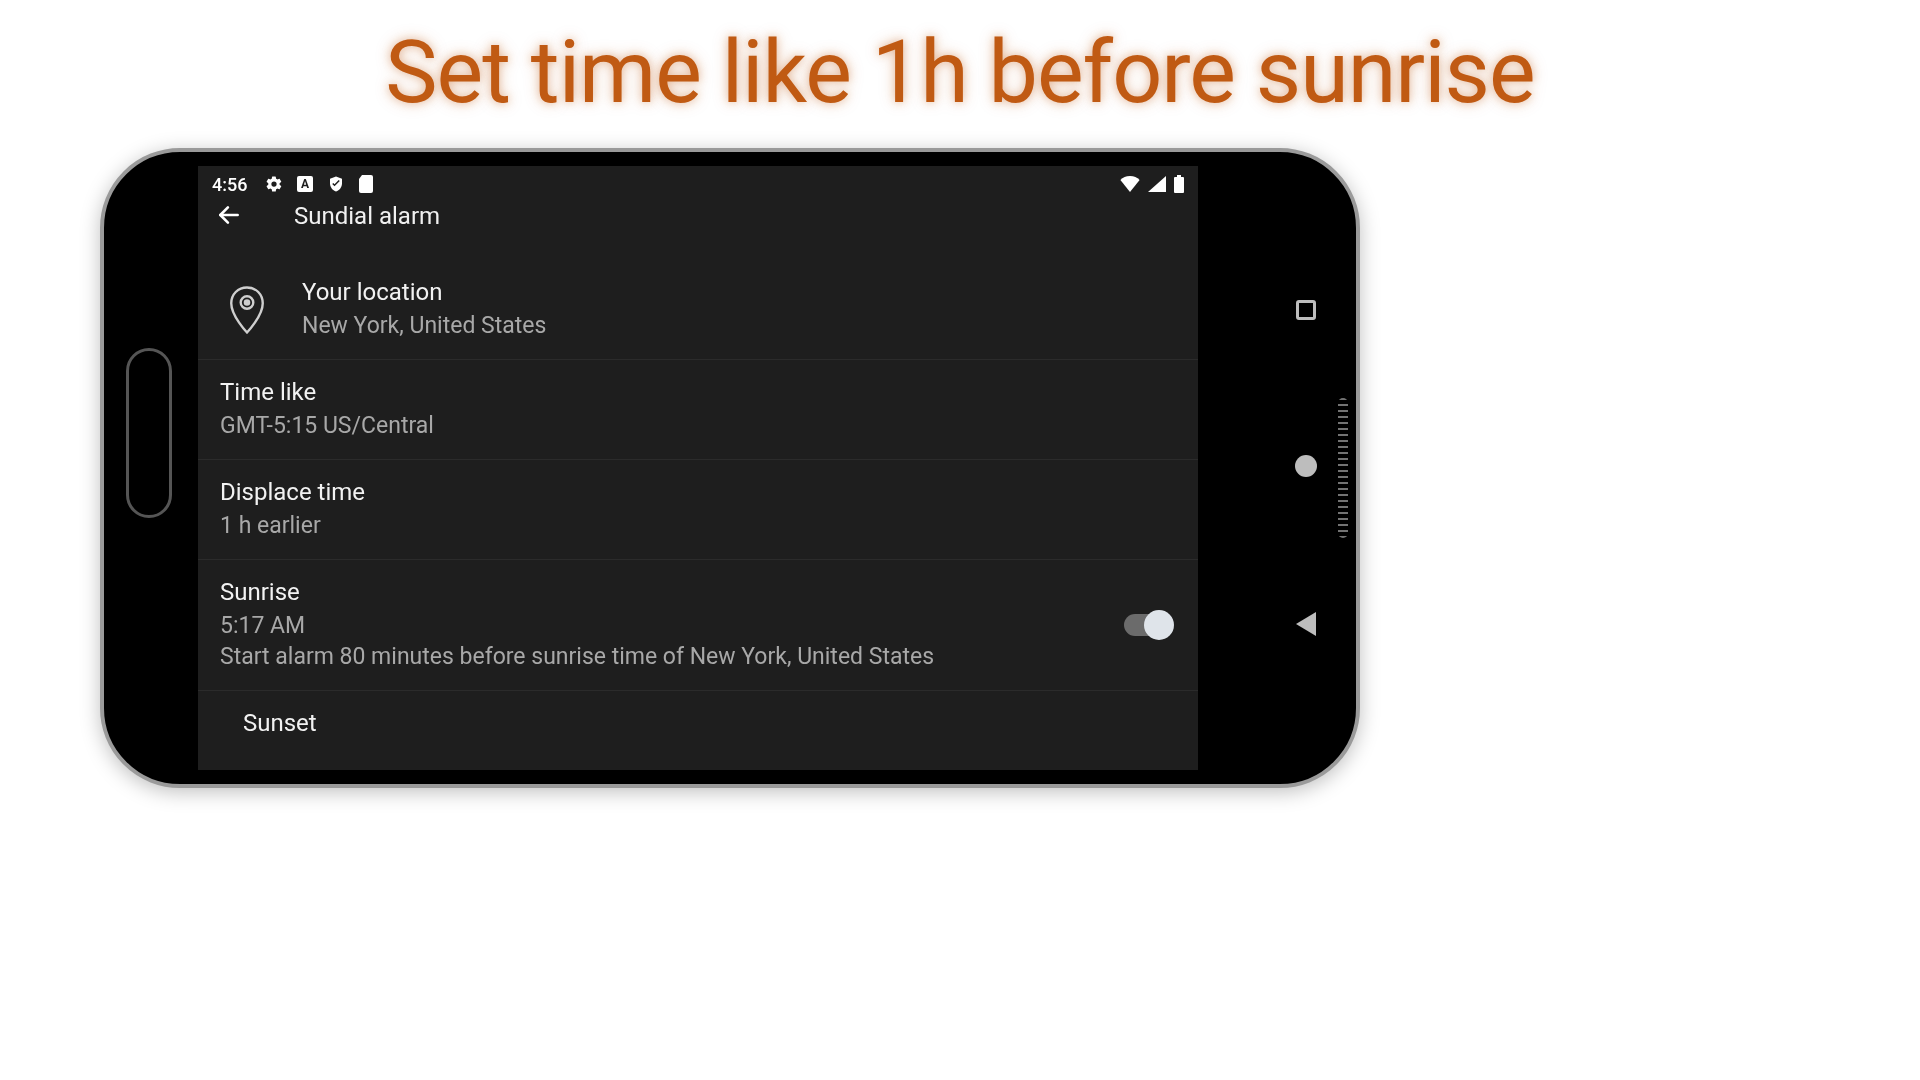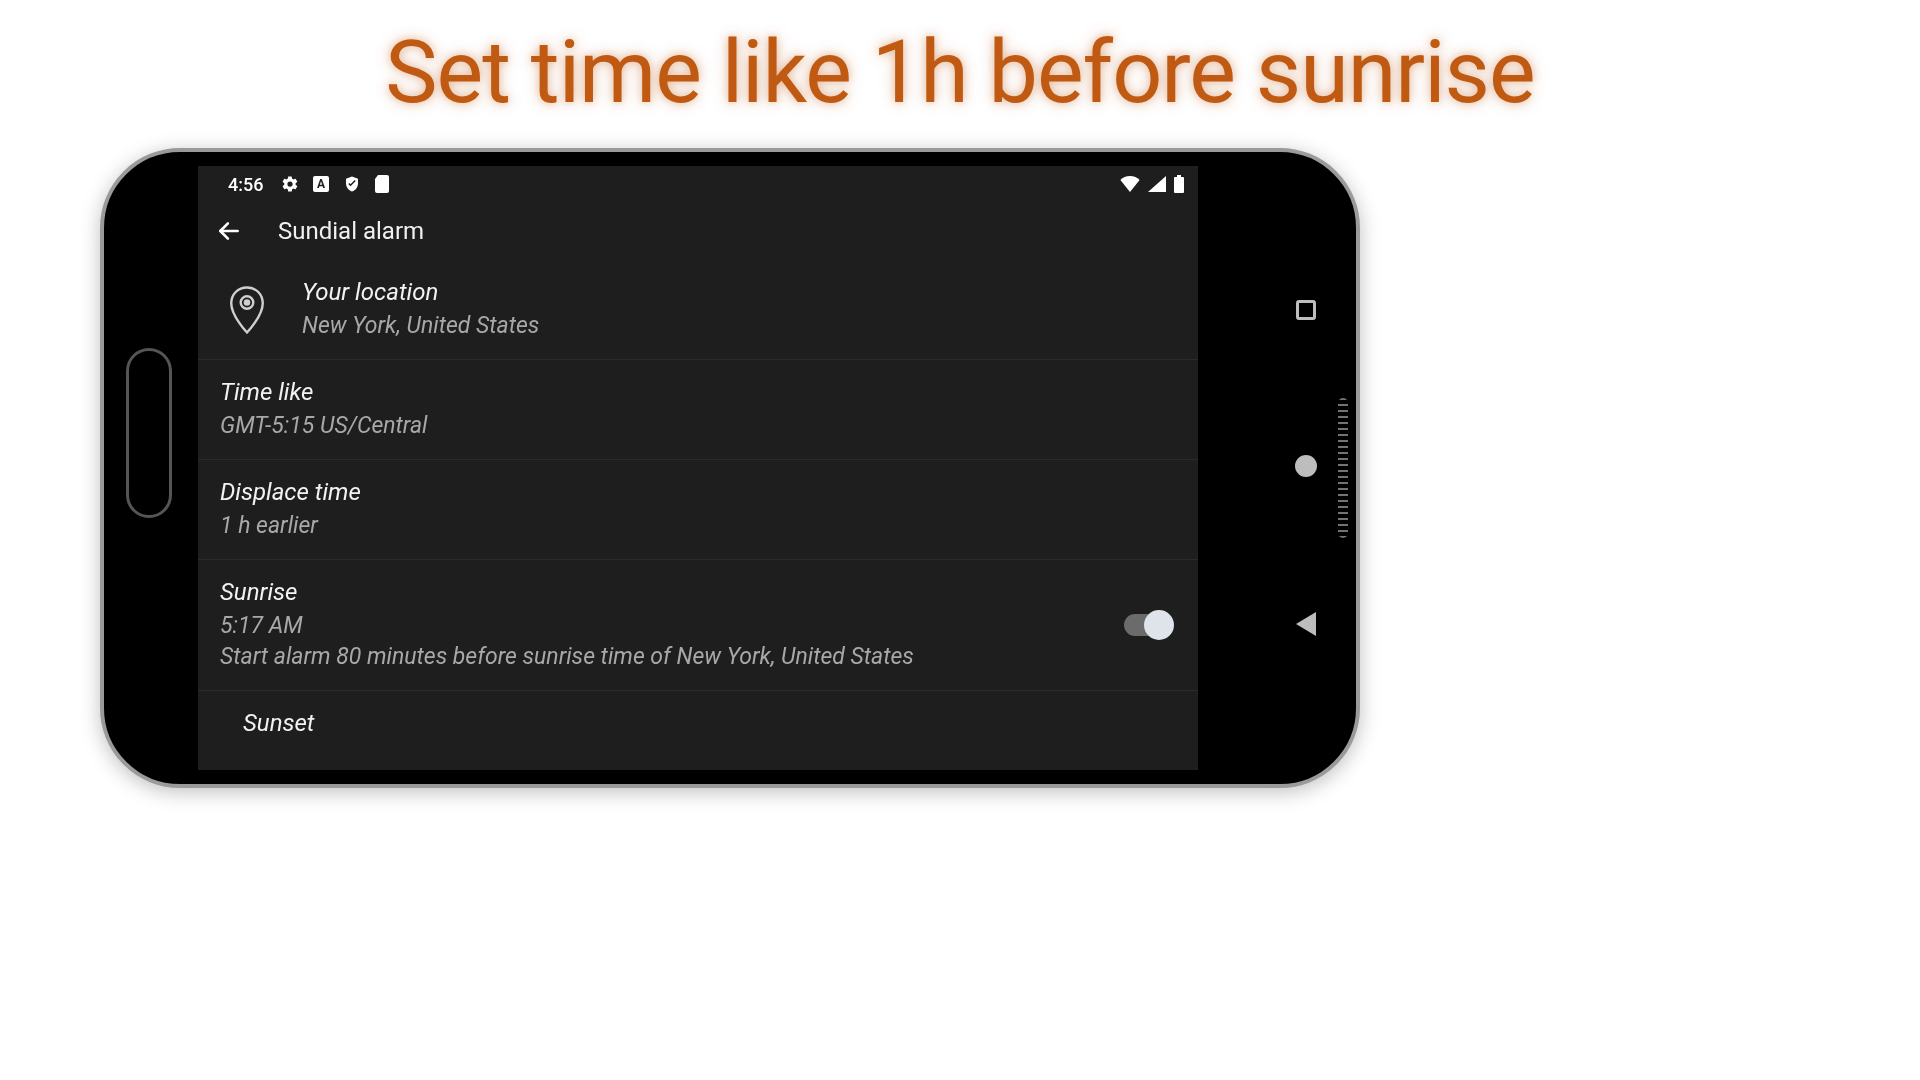--- a/index.html
+++ b/index.html
@@ -104,44 +104,42 @@
     color: #e6e6e6;
   }
 
   .status-bar {
     height: 36px;
     display: flex;
     align-items: center;
     padding: 0 14px;
     font-size: 18px;
     color: #fff;
-    margin-left: 16px;
   }
   .status-bar .time { font-weight: 500; margin-right: 18px; }
   .status-icons-left { display: flex; gap: 14px; align-items: center; }
   .status-icons-right { margin-left: auto; display: flex; gap: 8px; align-items: center; }
 
   .app-bar {
     height: 58px;
     display: flex;
-    align-items: center;
+    align-items: flex-start;
     padding: 0 18px;
-    gap: 36px;
+    gap: 52px;
   }
   .app-bar .title { font-size: 24px; font-weight: 400; color: #f0f0f0; }
 
   .list { }
   .row {
     padding: 18px 22px;
     border-bottom: 1px solid #2b2b2b;
     display: flex;
     align-items: center;
     gap: 28px;
     position: relative;
-    font-style: italic;
   }
   .row.indent { padding-left: 45px; }
   .row .icon-col { width: 54px; display:flex; justify-content:center; }
   .row .text-col { flex: 1; }
   .row .title-line { font-size: 24px; color: #f2f2f2; margin-bottom: 4px; }
   .row .sub-line { font-size: 23px; color: #a8a8a8; line-height: 1.35; }
 
   .toggle {
     width: 46px; height: 22px;
     background: #6b6b6b;

